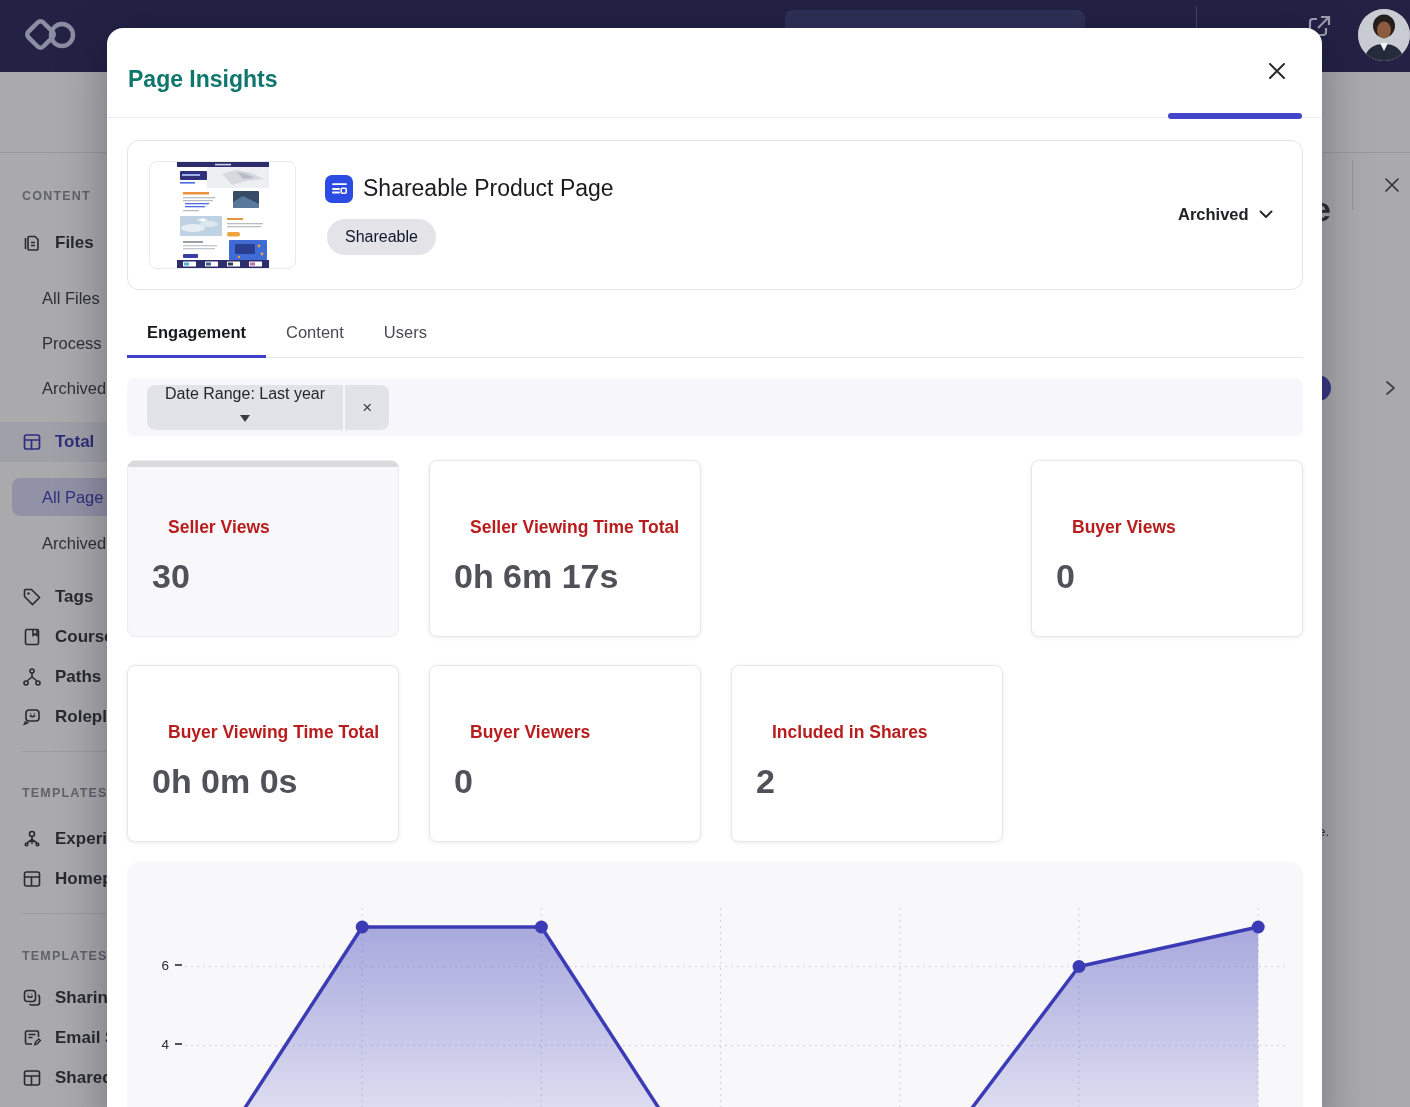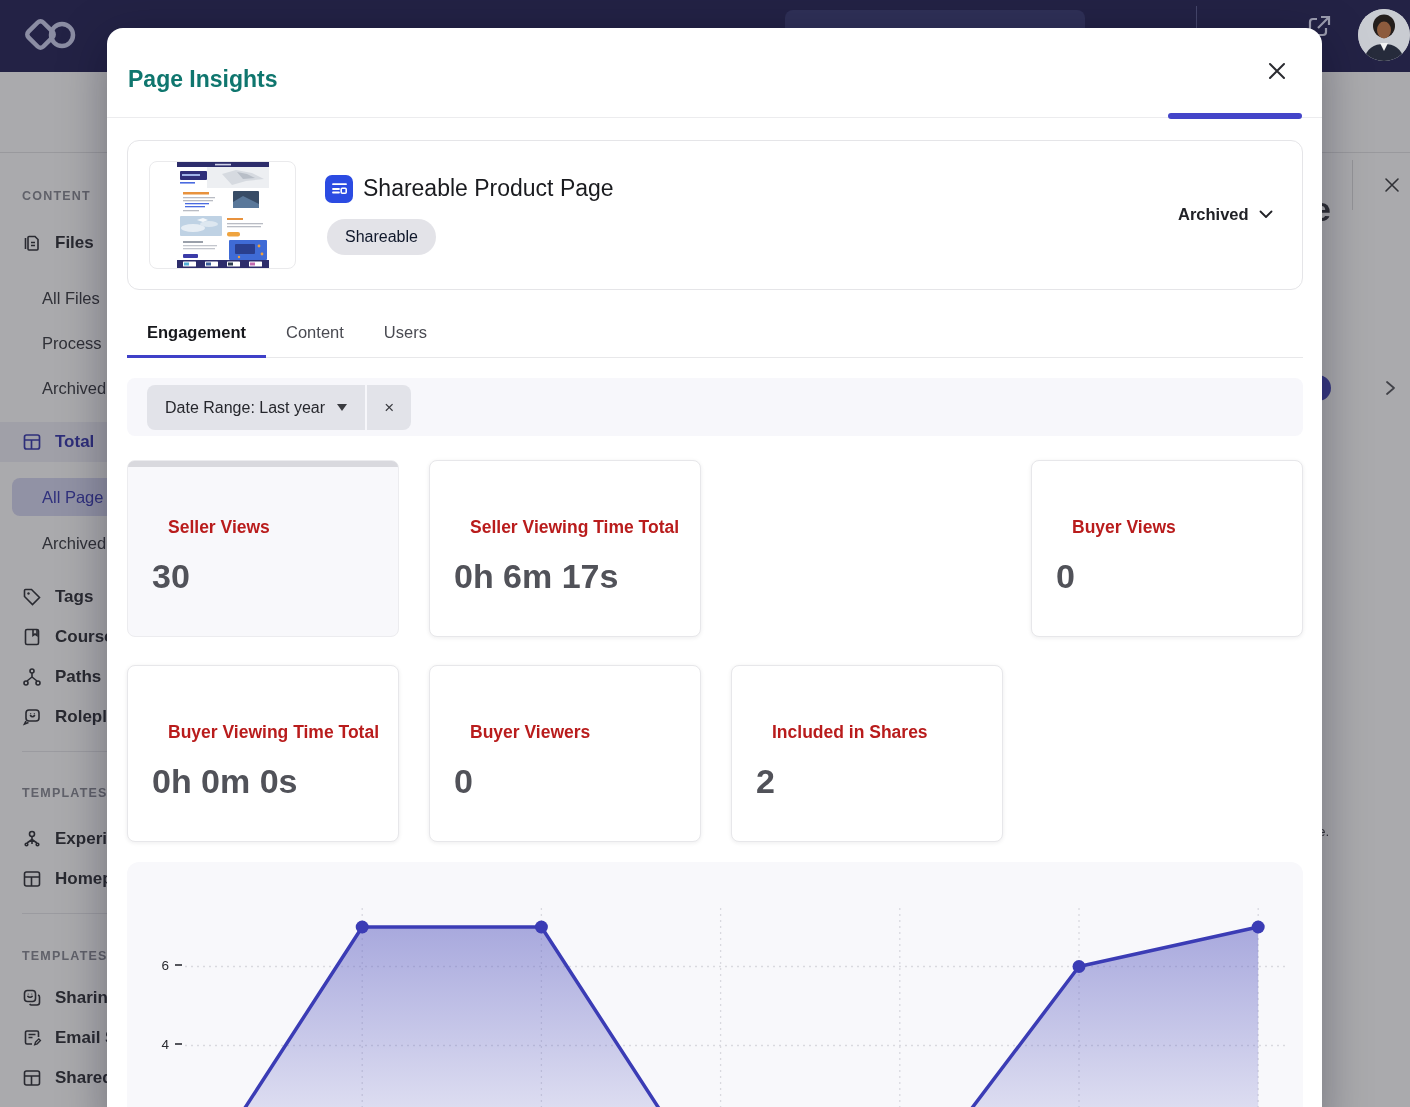--- a/index.html
+++ b/index.html
@@ -54,21 +54,21 @@
   .product-title { position:absolute; left:235px; top:34px; font-size:23px; font-weight:500; color:#1a1b1f; }
   .badge { position:absolute; left:199px; top:78px; height:36px; padding:0 18px; background:#e3e3e8; border-radius:18px; display:flex; align-items:center; font-size:16px; color:#0f172a; }
   .details-btn { position:absolute; left:1050px; top:64px; display:flex; align-items:center; gap:10px; font-size:16.5px; font-weight:600; color:#212227; cursor:pointer; }
 
   .tabs { position:absolute; left:20px; top:282px; width:1176px; height:48px; border-bottom:1px solid #e8e8ea; display:flex; }
   .tab { height:48px; padding:0 20px; display:flex; align-items:center; font-size:16.5px; color:#4a4b52; cursor:pointer; border-bottom:3px solid transparent; }
   .tab.active { font-weight:700; color:#17181c; border-bottom-color:#3f40c8; }
 
   .filter-bar { position:absolute; left:20px; top:350px; width:1176px; height:58px; background:#f7f7fb; border-radius:8px; }
   .filter-pill { position:absolute; left:20px; top:7px; height:45px; display:flex; }
-  .pill-main { background:#e2e3e9; border-radius:8px 0 0 8px; display:flex; align-items:center; gap:12px; padding:0 18px; font-size:16px; color:#26272d; cursor:pointer; }
+  .pill-main { background:#e2e3e9; border-radius:8px 0 0 8px; display:flex; align-items:center; gap:12px; padding:0 18px; font-size:16px; color:#26272d; cursor:pointer;flex-direction:column; }
   .pill-clear { margin-left:2px; width:44px; background:#e2e3e9; border-radius:0 8px 8px 0; display:flex; align-items:center; justify-content:center; font-size:17px; color:#3a3b40; cursor:pointer; }
   .caret-down { width:0; height:0; border-left:5.5px solid transparent; border-right:5.5px solid transparent; border-top:7px solid #3a3b40; }
 
   .stat-card { position:absolute; width:272px; height:177px; background:#fff; border:1px solid #e7e7ea; border-radius:8px; box-shadow:0 1px 4px rgba(20,20,40,0.08); cursor:pointer; }
   .stat-card.selected { background:#f8f8fb; border-color:#ececef; box-shadow:none; }
   .sel-strip { position:absolute; left:0; top:0; width:100%; height:6px; background:#d9d9de; border-radius:8px 8px 0 0; }
   .stat-label { position:absolute; left:40px; top:56px; font-size:17.5px; font-weight:700; color:#b91c1c; }
   .stat-value { position:absolute; left:24px; top:84px; font-size:34px; font-weight:700; color:#515259;margin-top:12px; }
 
   .chart-panel { position:absolute; left:20px; top:834px; width:1176px; height:265px; background:#f8f8fb; border-radius:12px; overflow:hidden; }

